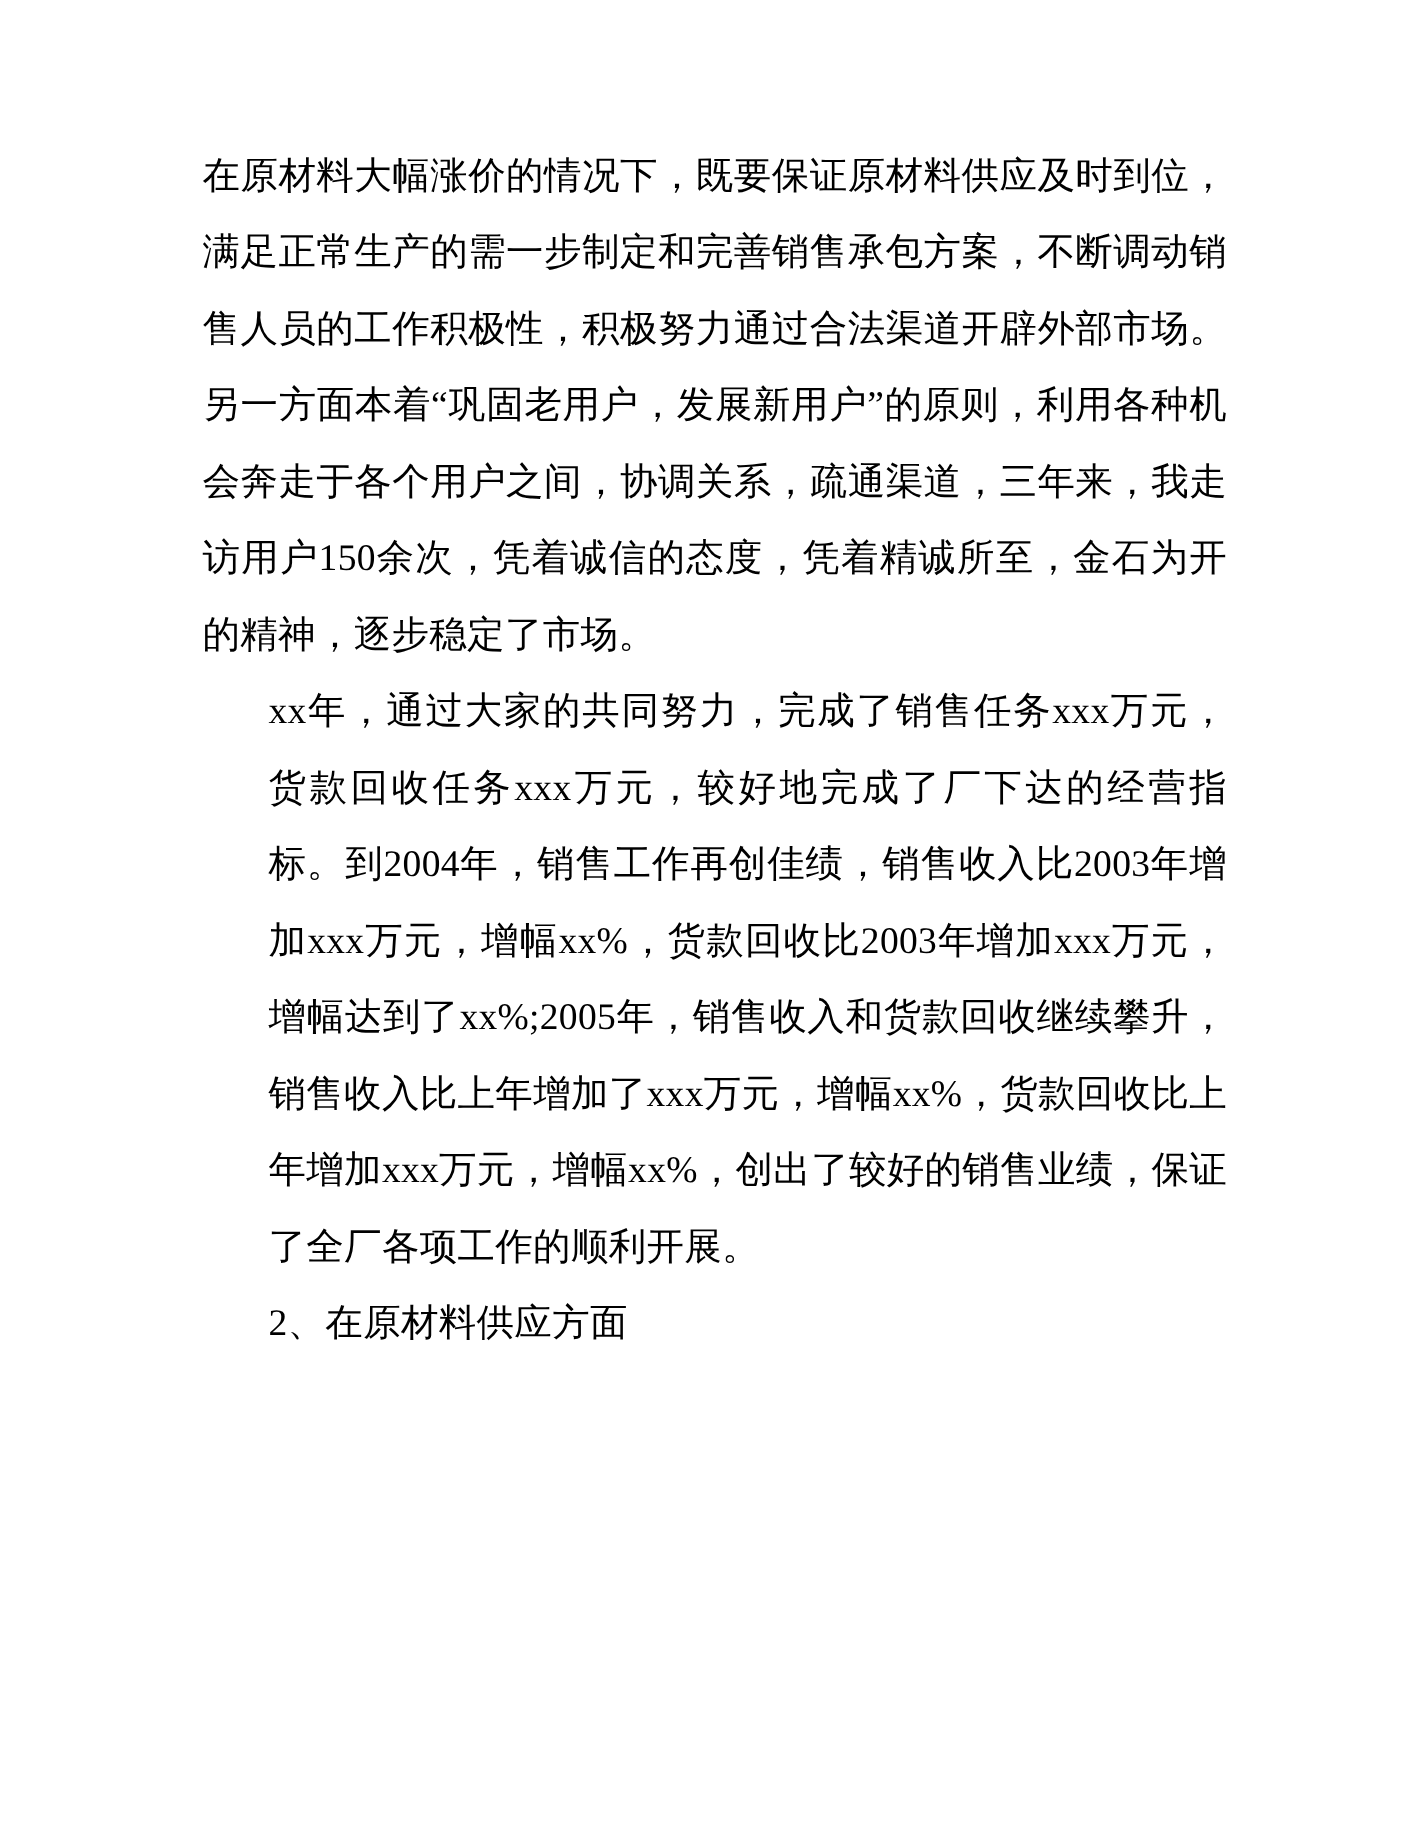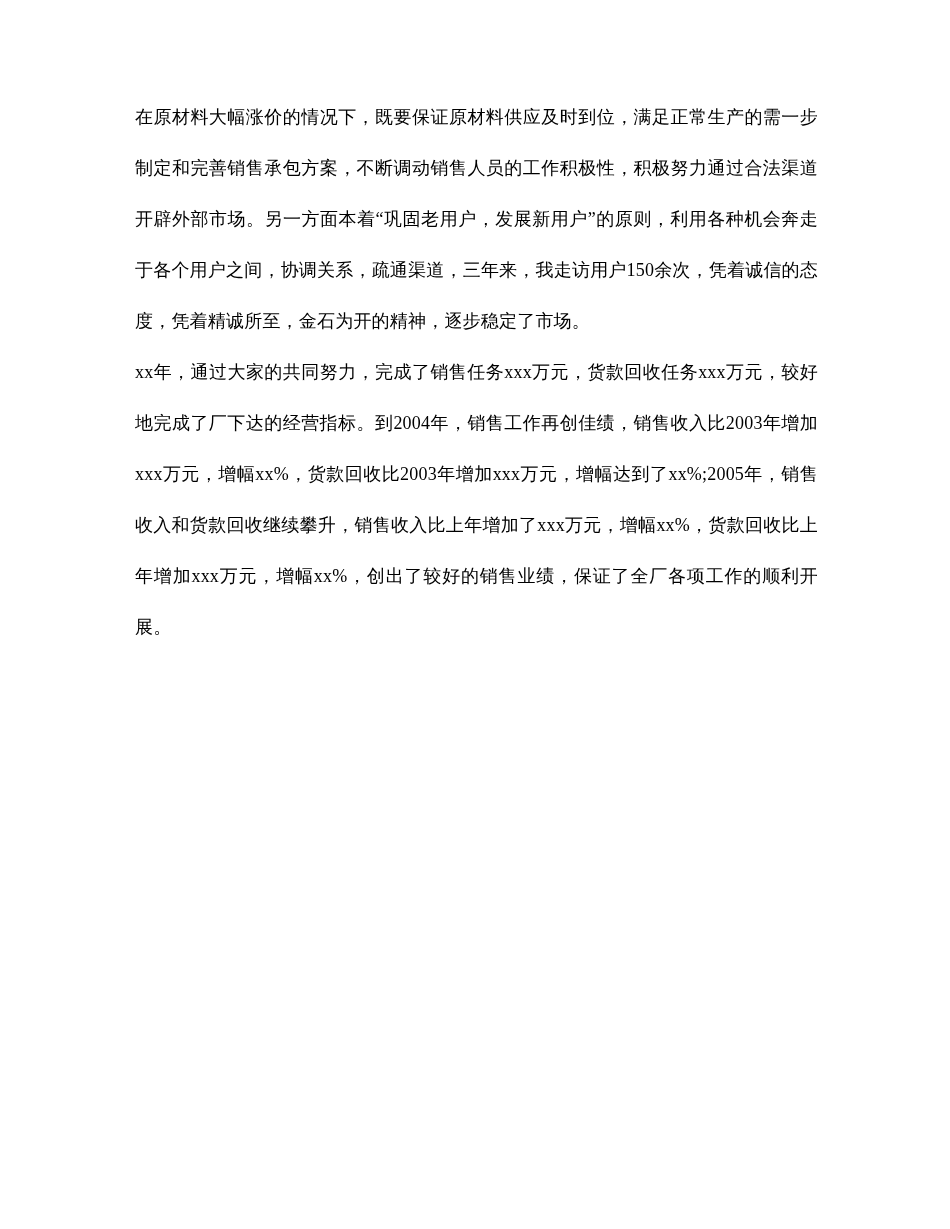--- a/index.html
+++ b/index.html
@@ -16,36 +16,38 @@
   }
   .page {
     position: relative;
     width: 950px;
     height: 1229px;
     background: #ffffff;
     box-sizing: border-box;
     padding: 92px 132px 60px 135px;
   }
   .doc-body {
-    font-size: 18px;
+    font-size: 25px;
     line-height: 51px;
     text-align: justify;
     text-justify: inter-ideograph;
     letter-spacing: 0.2px;
   }
   .para {
     margin: 0;
     padding: 0;
     text-indent: 0;
   }
   .para + .para {
     margin-top: 0;
+    margin-left: 44px;
   }
 </style>
 </head>
 <body>
 
 <div class="page">
   <div class="doc-body">
     <p class="para">在原材料大幅涨价的情况下，既要保证原材料供应及时到位，满足正常生产的需一步制定和完善销售承包方案，不断调动销售人员的工作积极性，积极努力通过合法渠道开辟外部市场。另一方面本着“巩固老用户，发展新用户”的原则，利用各种机会奔走于各个用户之间，协调关系，疏通渠道，三年来，我走访用户150余次，凭着诚信的态度，凭着精诚所至，金石为开的精神，逐步稳定了市场。</p>
     <p class="para">xx年，通过大家的共同努力，完成了销售任务xxx万元，货款回收任务xxx万元，较好地完成了厂下达的经营指标。到2004年，销售工作再创佳绩，销售收入比2003年增加xxx万元，增幅xx%，货款回收比2003年增加xxx万元，增幅达到了xx%;2005年，销售收入和货款回收继续攀升，销售收入比上年增加了xxx万元，增幅xx%，货款回收比上年增加xxx万元，增幅xx%，创出了较好的销售业绩，保证了全厂各项工作的顺利开展。</p>
+    <p class="para">2、在原材料供应方面</p>
   </div>
 </div>
 
 </body></html>

